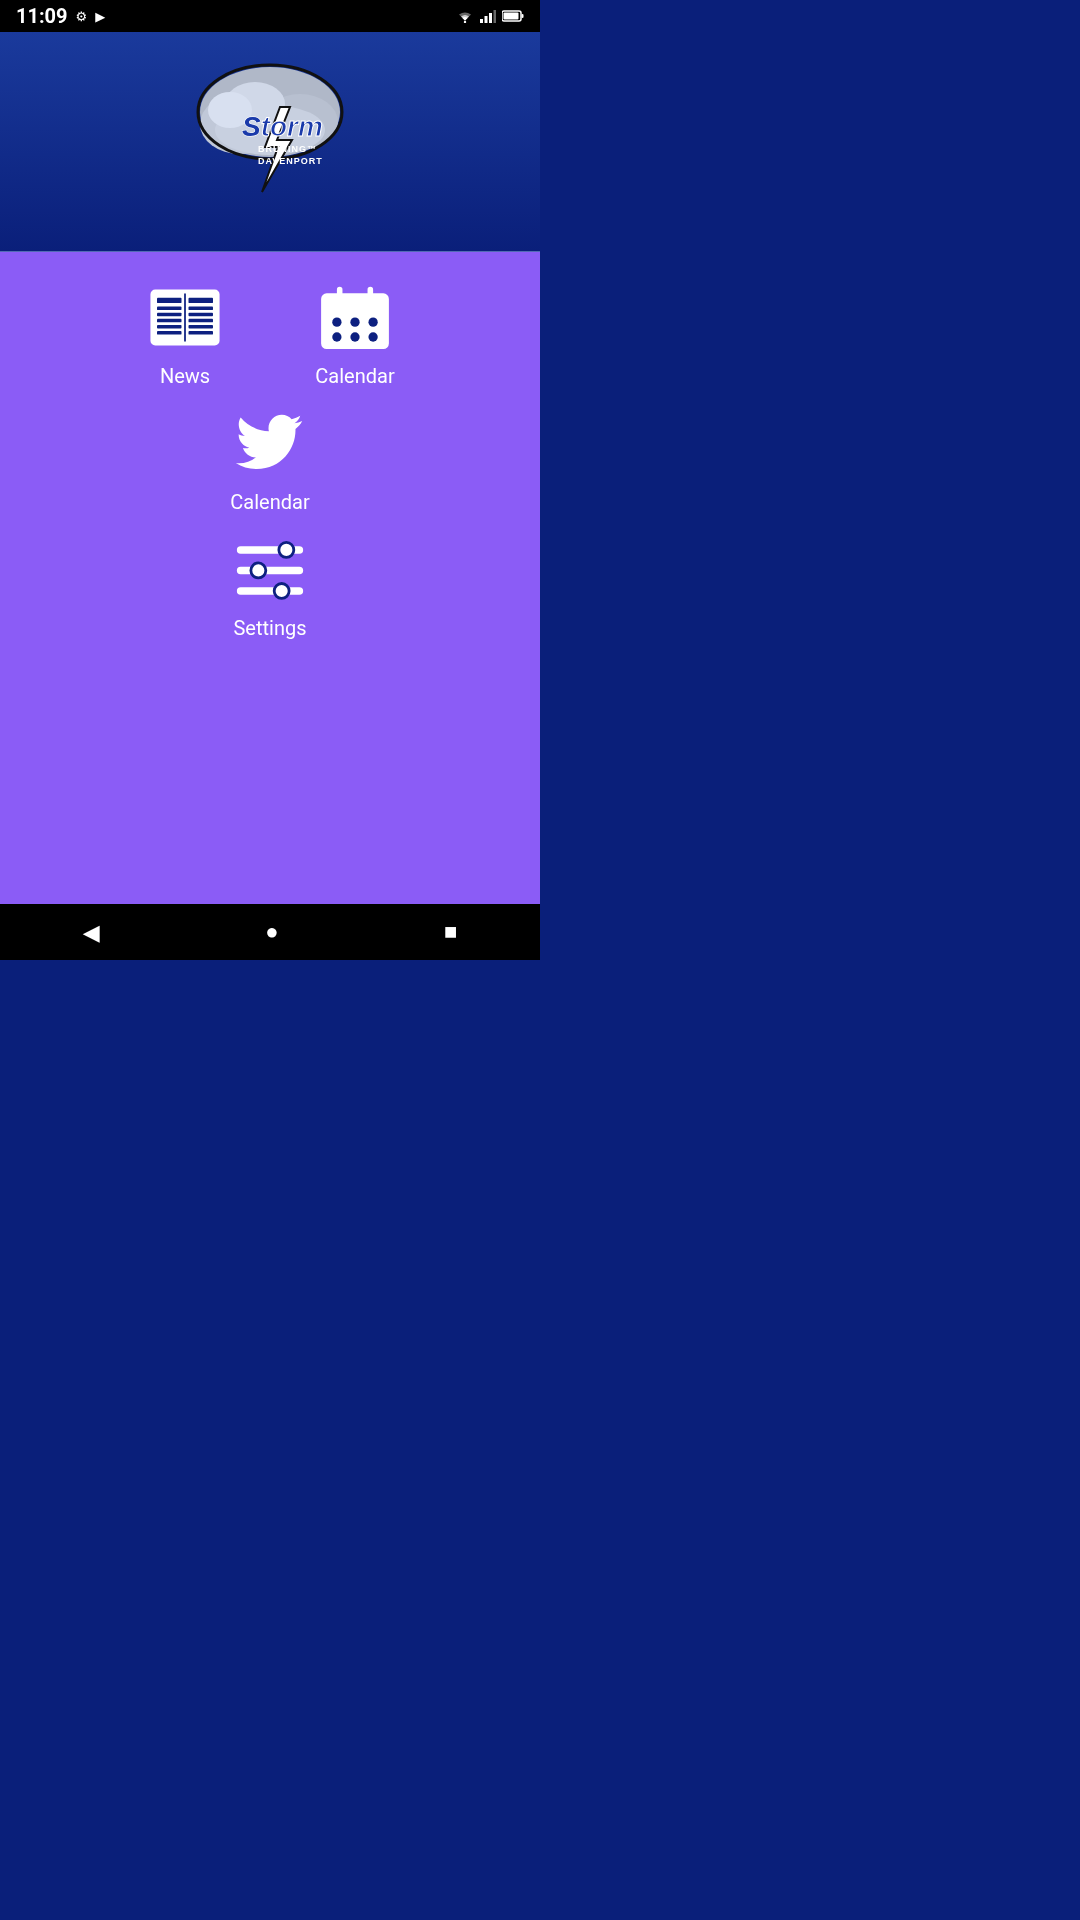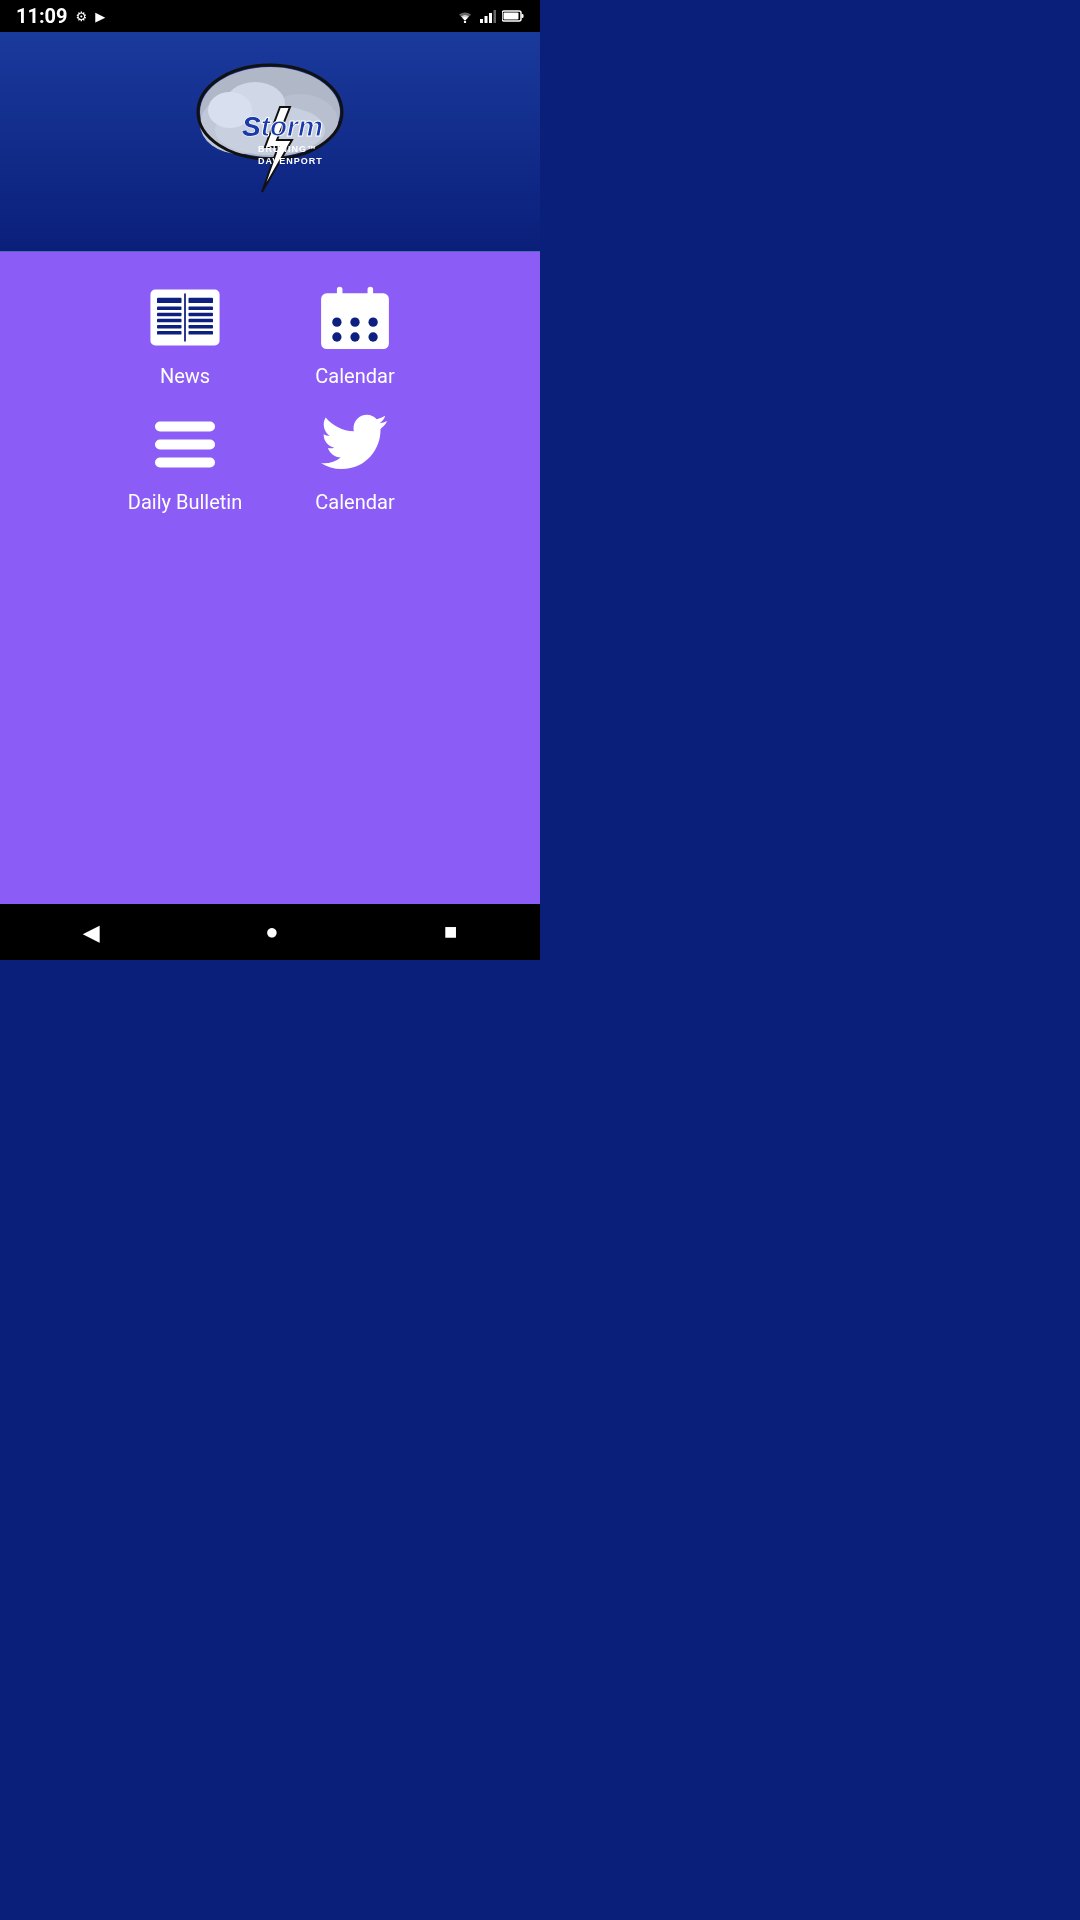--- a/index.html
+++ b/index.html
@@ -246,46 +246,50 @@
       </div>
       <span class="grid-label">Calendar</span>
     </div>
 
 
   </div>
 
   <div class="grid-row">
 
 
-    <div class="grid-item">
-      <div class="icon-wrap">
-        <svg viewBox="0 0 70 60" fill="white">
-
-          <rect x="5" y="8" width="60" height="10" rx="5" fill="white"></rect>
-          <rect x="5" y="26" width="60" height="10" rx="5" fill="white"></rect>
-          <rect x="5" y="44" width="60" height="10" rx="5" fill="white"></rect>
-        </svg>
-      </div>
-      <span class="grid-label">Daily Bulletin</span>
-    </div>
 
     <div class="grid-item">
       <div class="icon-wrap">
         <svg viewBox="0 0 75 65" fill="white">
           <path d="M72,8.5 C69.4,9.7 66.6,10.5 63.7,10.9 C66.7,9.1 68.9,6.2 69.9,2.8 C67.1,4.5 64,5.7 60.7,6.4 C58.1,3.6 54.3,1.8 50.2,1.8 C42.3,1.8 35.9,8.2 35.9,16.1 C35.9,17.3 36.0,18.4 36.3,19.5 C24.1,18.9 13.3,13.2 6.1,4.6 C4.8,6.8 4.0,9.3 4.0,12.0 C4.0,17.2 6.6,21.8 10.6,24.5 C8.2,24.4 5.9,23.7 3.9,22.6 L3.9,22.8 C3.9,29.8 8.8,35.6 15.4,37.0 C14.1,37.4 12.8,37.6 11.4,37.6 C10.4,37.6 9.4,37.5 8.5,37.3 C10.4,43.1 15.8,47.3 22.2,47.4 C17.3,51.3 11.1,53.6 4.3,53.6 C3.1,53.6 1.9,53.5 0.8,53.4 C7.3,57.5 14.9,59.9 23.2,59.9 C50.1,59.9 64.8,37.8 64.8,18.7 L64.8,16.9 C67.7,14.9 70.2,12.4 72,8.5 Z" fill="white"></path>
         </svg>
       </div>
       <span class="grid-label">Calendar</span>
     </div>
 
   </div>
 
   <div class="grid-row">
 
 
+    <div class="grid-item">
+      <div class="icon-wrap">
+        <svg viewBox="0 0 75 60" fill="white">
+
+          <rect x="2" y="5" width="71" height="8" rx="4" fill="white"></rect>
+          <rect x="2" y="27" width="71" height="8" rx="4" fill="white"></rect>
+          <rect x="2" y="49" width="71" height="8" rx="4" fill="white"></rect>
+
+          <circle cx="55" cy="9" r="8" fill="white" stroke="#0d2080" stroke-width="3"></circle>
+          <circle cx="25" cy="31" r="8" fill="white" stroke="#0d2080" stroke-width="3"></circle>
+          <circle cx="50" cy="53" r="8" fill="white" stroke="#0d2080" stroke-width="3"></circle>
+        </svg>
+      </div>
+      <span class="grid-label">Settings</span>
+    </div>
 
   </div>
 
 </div>
 
 <div class="nav-bar">
   <div class="nav-btn">◀</div>
   <div class="nav-btn">●</div>
   <div class="nav-btn">■</div>
 </div>

